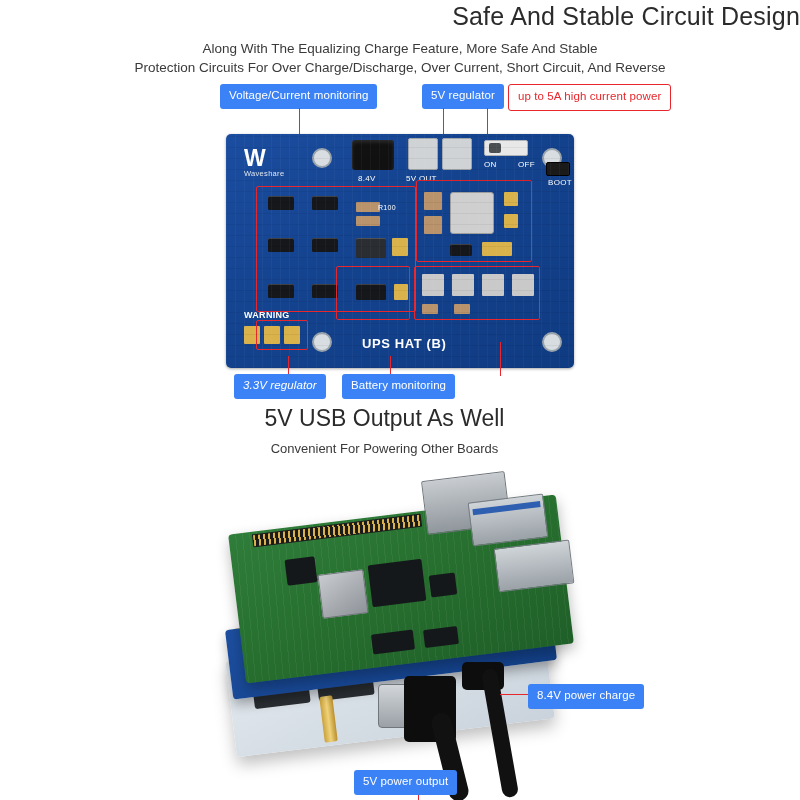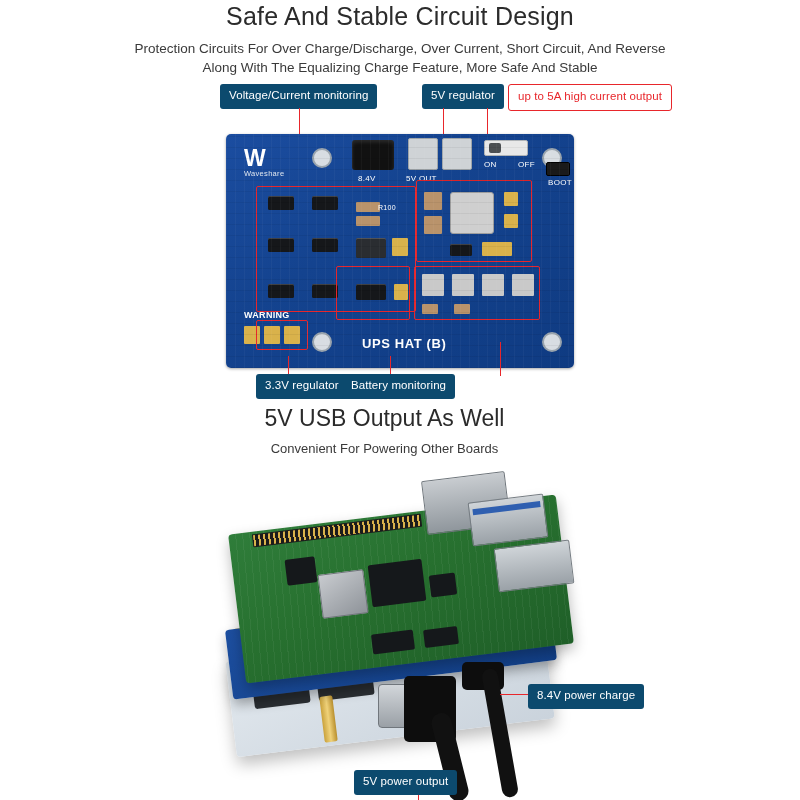--- a/index.html
+++ b/index.html
@@ -9,40 +9,40 @@
     background:#ffffff;
     font-family: "Liberation Sans", sans-serif;
     color:#222;
     overflow:hidden;
     position:relative;
   }
   .section { position:relative; }
 
   
   .h1 {
-    text-align:center;
+    text-align:right;
     font-size:25px;
     color:#2b2b2b;
     font-weight:500;
     letter-spacing:.2px;
     padding-top:2px;
   }
   .sub {
     text-align:center;
     font-size:13.5px;
     color:#3a3a3a;
     line-height:19px;
     margin-top:8px;
   }
   .sub span { display:block; }
 
   
   .tag {
     position:absolute;
-    background:#0c4a6e;
+    background:#3b82f6;
     color:#fff;
     font-size:11.5px;
     line-height:1;
     padding:6px 9px 7px 9px;
     border-radius:3px;
     white-space:nowrap;
     letter-spacing:.1px;
   }
   .tag.outline {
     background:#ffffff;
@@ -196,27 +196,27 @@
   .lbl-line { position:absolute;background:#e8262b;height:1.2px; }
 </style>
 </head>
 <body>
 
 <div class="section">
 
   <div class="h1">Safe And Stable Circuit Design</div>
 
   <div class="sub">
+    <span>Along With The Equalizing Charge Feature, More Safe And Stable</span>
     <span>Protection Circuits For Over Charge/Discharge, Over Current, Short Circuit, And Reverse</span>
-    <span>Along With The Equalizing Charge Feature, More Safe And Stable</span>
   </div>
 
   <div class="tag" style="left:220px;top:84px;">Voltage/Current monitoring</div>
   <div class="tag" style="left:422px;top:84px;">5V regulator</div>
-  <div class="tag outline" style="left:508px;top:84px;">up to 5A high current output</div>
+  <div class="tag outline" style="left:508px;top:84px;">up to 5A high current power</div>
 
   <div class="leader" style="left:299px;top:108px;width:1.2px;height:34px;"></div>
   <div class="leader" style="left:443px;top:108px;width:1.2px;height:30px;"></div>
   <div class="leader" style="left:487px;top:108px;width:1.2px;height:30px;"></div>
 
   <div class="board-area">
     <div class="pcb">
 
       <div class="logo">
         <div class="w">W</div>
@@ -287,21 +287,21 @@
       <div class="redbox" style="left:188px;top:132px;width:126px;height:54px;"></div>
       <div class="redbox" style="left:110px;top:132px;width:74px;height:54px;"></div>
       <div class="redbox" style="left:30px;top:186px;width:52px;height:30px;"></div>
     </div>
 
     <div class="leader" style="left:288px;top:246px;width:1.2px;height:20px;"></div>
     <div class="leader" style="left:390px;top:246px;width:1.2px;height:20px;"></div>
     <div class="leader" style="left:500px;top:232px;width:1.2px;height:34px;"></div>
   </div>
 
-  <div class="tag" style="left:256px;top:374px;">3.3V regulator</div>
+  <div class="tag" style="left:234px;top:374px;font-style:italic;">3.3V regulator</div>
   <div class="tag" style="left:342px;top:374px;">Battery monitoring</div>
 </div>
 
 <div class="section" style="position:absolute;left:0;top:405px;width:769px;">
   <div class="h2">5V USB Output As Well</div>
   <div class="sub2">Convenient For Powering Other Boards</div>
 </div>
 
 <div class="photo">
 

